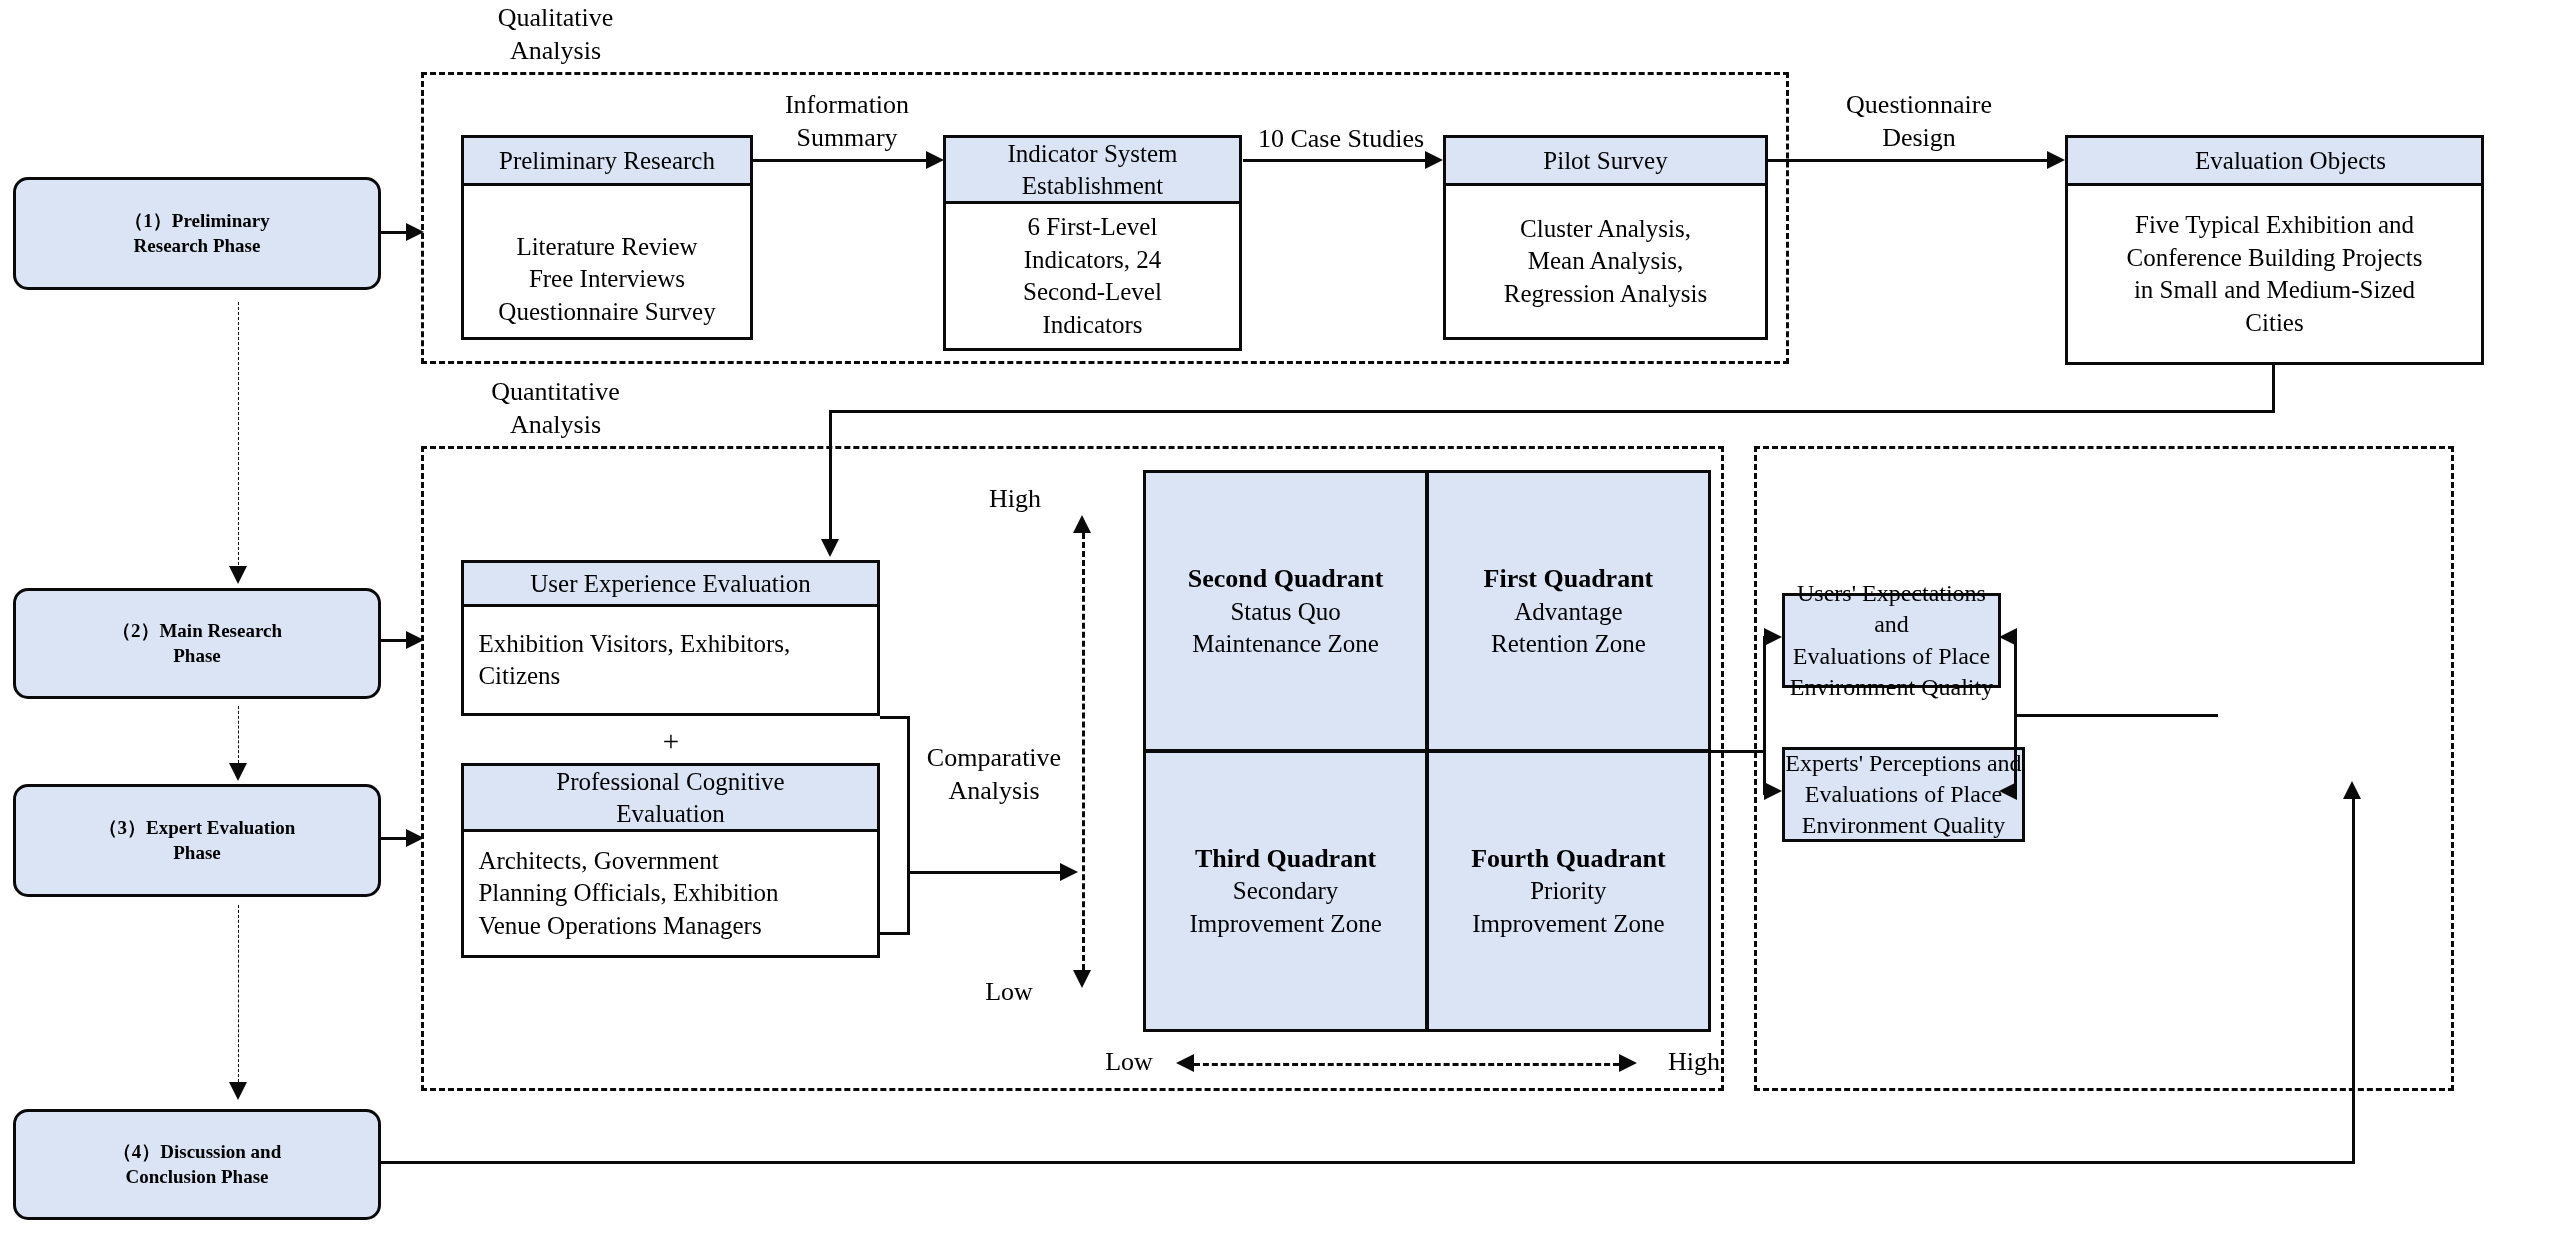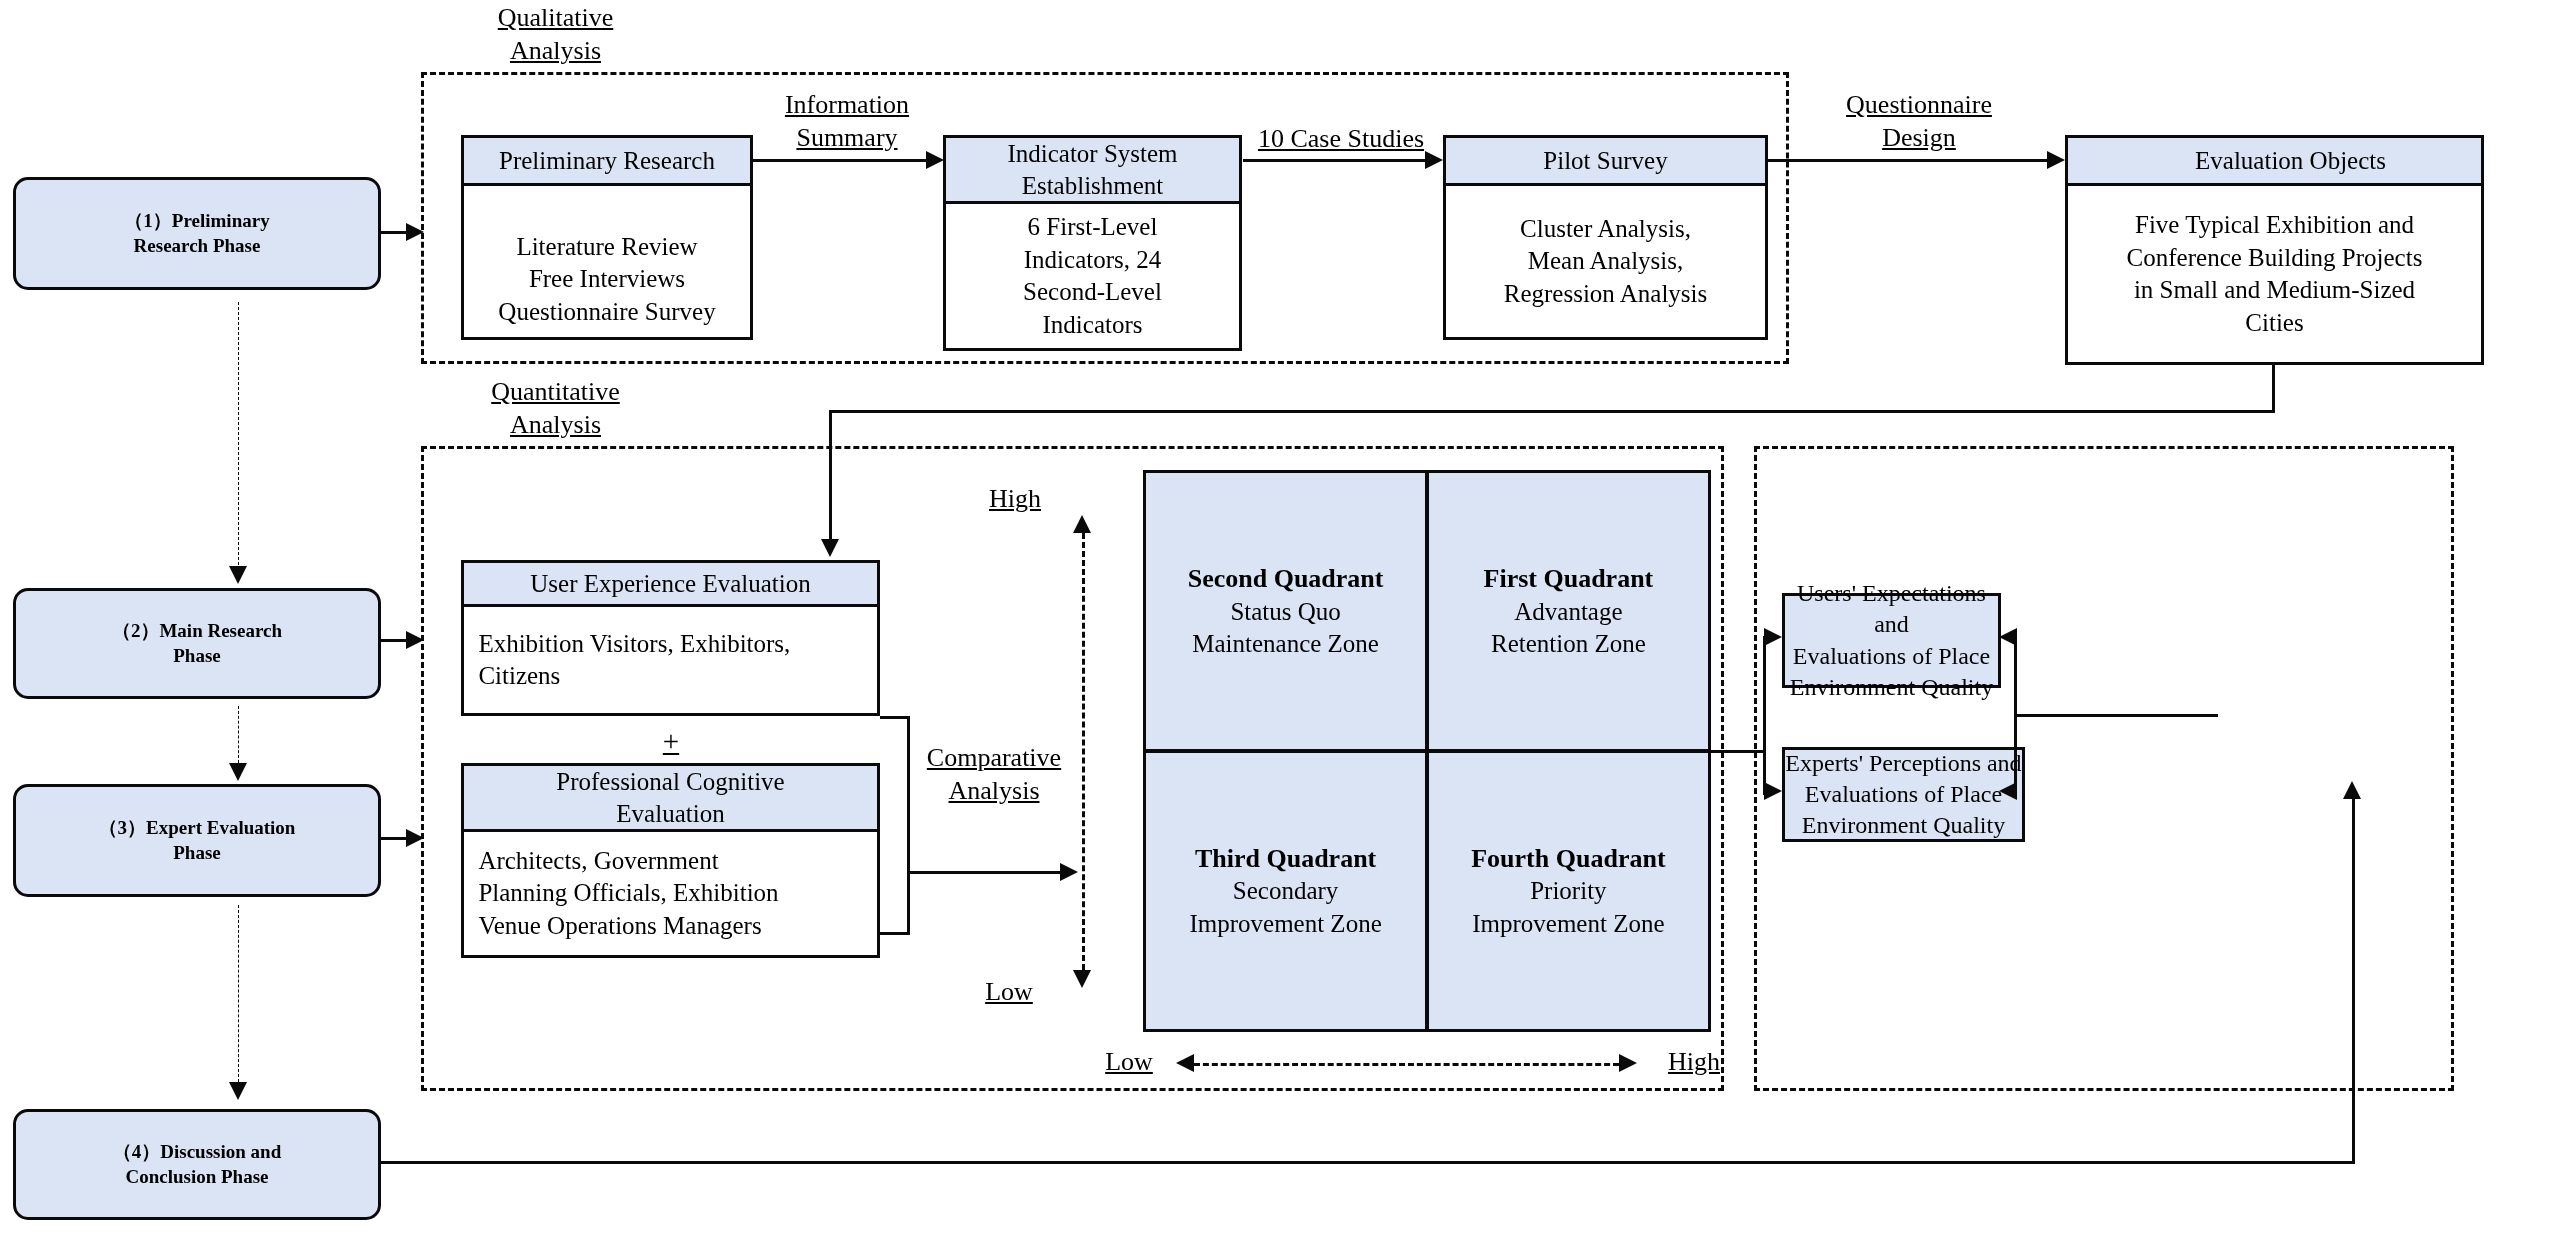--- a/index.html
+++ b/index.html
@@ -7,21 +7,21 @@
     --border:#0a0a0a;
     --background:#ffffff;
     --text:#000000;
   }
   html,body{margin:0;padding:0;background:var(--background);}
   #canvas{
     position:relative;width:2576px;height:1241px;background:var(--background);
     font-family:"Liberation Serif", serif;color:var(--text);font-size:25px;
   }
   .abs{position:absolute;}
-  .lbl{text-align:center;white-space:pre-line;line-height:1.25;text-decoration:underline;}
+  .lbl{text-align:center;white-space:pre-line;line-height:1.25;}
   .b44{font-size:19px;font-weight:bold;border-radius:15px;}
   .f44{font-size:26px;}
   .box{border:3.6px solid var(--border);box-sizing:border-box;background:#fff;display:flex;flex-direction:column;}
   .hdr{background:var(--box_fill);border-bottom:3.6px solid var(--border);box-sizing:border-box;
        display:flex;align-items:center;justify-content:center;text-align:center;white-space:pre-line;line-height:1.25;}
   .bod{flex:1;display:flex;align-items:center;justify-content:center;text-align:center;white-space:pre-line;line-height:1.3;padding:3.6px 8.4px;}
   .fillbox{background:var(--box_fill);border:3.6px solid var(--border);box-sizing:border-box;
        display:flex;align-items:center;justify-content:center;text-align:center;white-space:pre-line;line-height:1.3;}
   .dbox{border:3.6px dashed var(--border);box-sizing:border-box;}
   .hl{background:var(--border);height:3px;}

